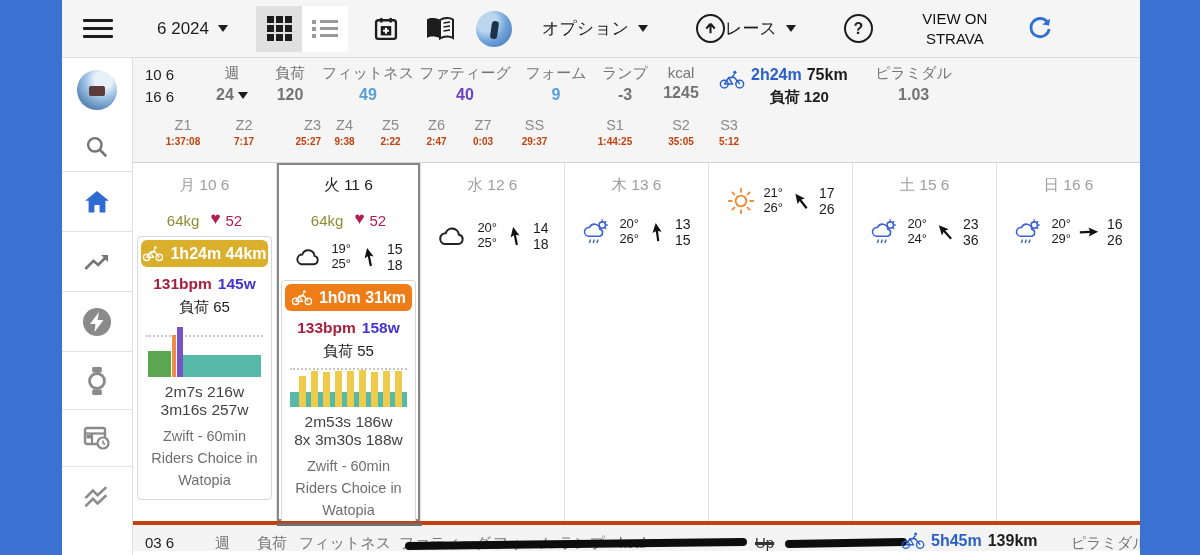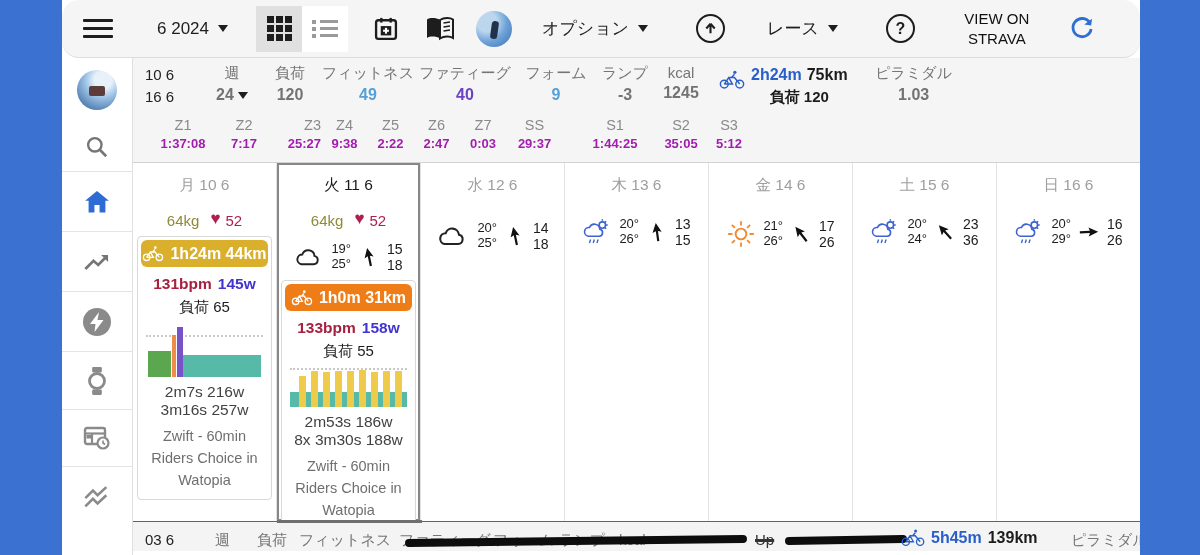--- a/index.html
+++ b/index.html
@@ -5,21 +5,21 @@
   * { box-sizing: border-box; margin: 0; padding: 0; }
   html,body { width:1200px; height:555px; overflow:hidden; }
   body { font-family:"Liberation Sans", sans-serif; background:#fff; position:relative; color:#222; }
 
   .edge-strip { position:absolute; top:0; height:555px; background:#3b72d2; z-index:50; }
   .edge-left { left:0; width:62px; }
   .edge-right { right:0; width:60px; }
 
   
   .topbar { position:absolute; left:62px; top:0; width:1078px; height:58px; background:#f5f5f5;
-            border-bottom:1px solid #ddd; display:flex; align-items:center; z-index:10;border-radius:17px; }
+            border-bottom:1px solid #ddd; display:flex; align-items:center; z-index:10; }
   .hamburger { width:30px; margin-left:21px; cursor:pointer; }
   .hamburger div { height:3.5px; background:#1d1d1d; border-radius:1px; margin:4.5px 0; }
   .month-sel { display:flex; align-items:center; gap:9px; margin-left:44px; font-size:17px; color:#1d1d1d; }
   .caret { width:0; height:0; border-left:5.5px solid transparent; border-right:5.5px solid transparent; border-top:7px solid #1d1d1d; }
   .view-toggle { display:flex; margin-left:28px; height:46px; }
   .vt-tile { width:46px; height:46px; display:flex; align-items:center; justify-content:center; }
   .vt-grid { background:#e0e0e0; }
   .vt-list { background:#fff; }
   .grid-glyph { display:grid; grid-template-columns:repeat(3,7px); grid-template-rows:repeat(3,7px); gap:2px; }
   .grid-glyph div { background:#1d1d1d; }
@@ -53,21 +53,21 @@
   .metric .lab { color:#757575; white-space:nowrap; }
   .metric .val { font-weight:bold; font-size:16px; color:#737373; display:flex; align-items:center; gap:4px; }
   .val-fitness { color:#55a1d6 !important; } .val-fatigue { color:#6a42c4 !important; } .val-form { color:#55a1d6 !important; }
   .ride-block { display:flex; align-items:flex-start; gap:6px; margin-left:14px; }
   .ride-lines { display:flex; flex-direction:column; align-items:center; line-height:1.4; }
   .ride-l1 { font-weight:bold; font-size:16px; } .ride-l1 .t { color:#2a5fc9; } .ride-l1 .d { color:#1c1c1c; margin-left:5px; }
   .ride-l2 { font-weight:bold; font-size:15px; color:#1c1c1c; }
   .z-row { display:flex; padding-left:14px; margin-top:9px; }
   .zone { display:flex; flex-direction:column; align-items:center; gap:3px; }
   .zone .zl { color:#8a8a8a; font-size:14.5px; }
-  .zone .zv { color:#a21caf; font-weight:bold; font-size:13px; white-space:nowrap; }
+  .zone .zv { color:#c2410c; font-weight:bold; font-size:10px; white-space:nowrap; }
 
   
   .calendar { position:absolute; left:133px; top:163px; width:1007px; height:358px; display:flex; background:#fff; z-index:7; }
   .col { flex:1 1 0; border-right:1px solid #e2e2e2; position:relative; overflow:hidden; }
   .col.selected { box-shadow:inset 0 0 0 2px #878787; }
   .day-header { text-align:center; margin-top:12px; font-size:15.5px; color:#9e9e9e; }
   .col.selected .day-header { color:#1a1a1a; font-weight:500; }
   .vitals { display:flex; align-items:flex-end; justify-content:center; gap:5px; margin-top:13px; font-size:15px; }
   .wt { color:#8f8a33; font-weight:500; }
   .heart { color:#b0204e; font-size:17px; margin-left:6px; }
@@ -84,21 +84,21 @@
   .loadline { text-align:center; margin-top:5px; font-size:15px; color:#1c1c1c; }
   .mini-chart { position:relative; margin:8px 8px 6px 8px; }
   .mc-mon { height:52px; } .mc-tue { height:38px; }
   .mini-chart .thr { position:absolute; left:0; right:0; border-top:2px dotted #c9c9c9; }
   .mini-chart .bar { position:absolute; bottom:0; }
   .pline { text-align:center; font-size:15.5px; color:#424242; margin-top:0; }
   .act-title { text-align:center; font-size:14.5px; color:#6f6f6f; line-height:1.5; margin-top:7px; padding:0 6px; }
 
   
   .bottom { position:absolute; left:133px; top:521px; width:1007px; height:30px; background:#f4f4f4;
-            border-top:1px solid #c2410c; z-index:8; font-size:15px; color:#757575; }
+            border-top:4px solid #c2410c; z-index:8; font-size:15px; color:#757575; }
   .bottom .abs { position:absolute; top:9px; white-space:nowrap; }
   .sel-edge { position:absolute; left:144px; top:-2px; width:145px; height:3px; background:#6f6f6f; }
   .b-date { color:#222; }
   .b-up { color:#333; text-decoration:line-through; text-decoration-thickness:3px; }
   .scribble { position:absolute; background:#0d0d0d; height:8px; border-radius:4px; }
   .b-ride { display:flex; align-items:center; gap:6px; font-weight:bold; font-size:16px; color:#1c1c1c; }
   .b-ride .t { color:#2a5fc9; }
   svg { display:block; }
 </style>
 </head>
@@ -170,21 +170,21 @@
   <div class="avatar-top"></div>
   <div class="dd" style="margin-left:30px;">
     <span>オプション</span>
     <span class="caret"></span>
   </div>
   <div class="circle-btn" style="margin-left:48px;">
     <svg width="15" height="15" viewBox="0 0 16 16">
       <path d="M8 13 V4 M8 3 L3.5 8 M8 3 L12.5 8" fill="none" stroke="#1d1d1d" stroke-width="2.2"></path>
     </svg>
   </div>
-  <div class="dd" style="margin-left:42px;">
+  <div class="dd" style="">
     <span>レース</span>
     <span class="caret"></span>
   </div>
   <div class="circle-btn" style="margin-left:48px;">
     <span>?</span>
   </div>
   <div class="strava">VIEW ON STRAVA</div>
   <div class="tb-icon" style="margin-left:26px;">
     <svg width="26" height="26" viewBox="0 0 24 24">
       <path d="M19.2 6.2 A8.4 8.4 0 1 0 20.4 12" fill="none" stroke="#2f6fd1" stroke-width="2.6"></path>
@@ -479,21 +479,20 @@
         <path d="M12 2 L17 12.5 L13.2 11 L13.2 22 L10.8 22 L10.8 11 L7 12.5 Z" fill="#111"></path>
       </svg>
       <div class="winds">
           <div>13</div>
           <div>15</div>
         </div>
     </div>
   </div>
 
   <div class="col">
-    <div class="day-header">金 14 6</div>
     <div class="weather" style="margin-top:22px;">
       <svg width="30" height="30" viewBox="0 0 28 28">
         <circle cx="14" cy="14" r="5" fill="none" stroke="#ef8b33" stroke-width="1.8"></circle>
         <path d="M14 2 v4 M14 22 v4 M2 14 h4 M22 14 h4 M5.5 5.5 l2.8 2.8 M19.7 19.7 l2.8 2.8 M5.5 22.5 l2.8 -2.8 M19.7 8.3 l2.8 -2.8" stroke="#ef8b33" stroke-width="1.7"></path>
       </svg>
       <div class="temps">
           <div>21°</div>
           <div>26°</div>
         </div>
       <svg class="warrow" viewBox="0 0 24 24" style="transform: rotate(-38deg);">

